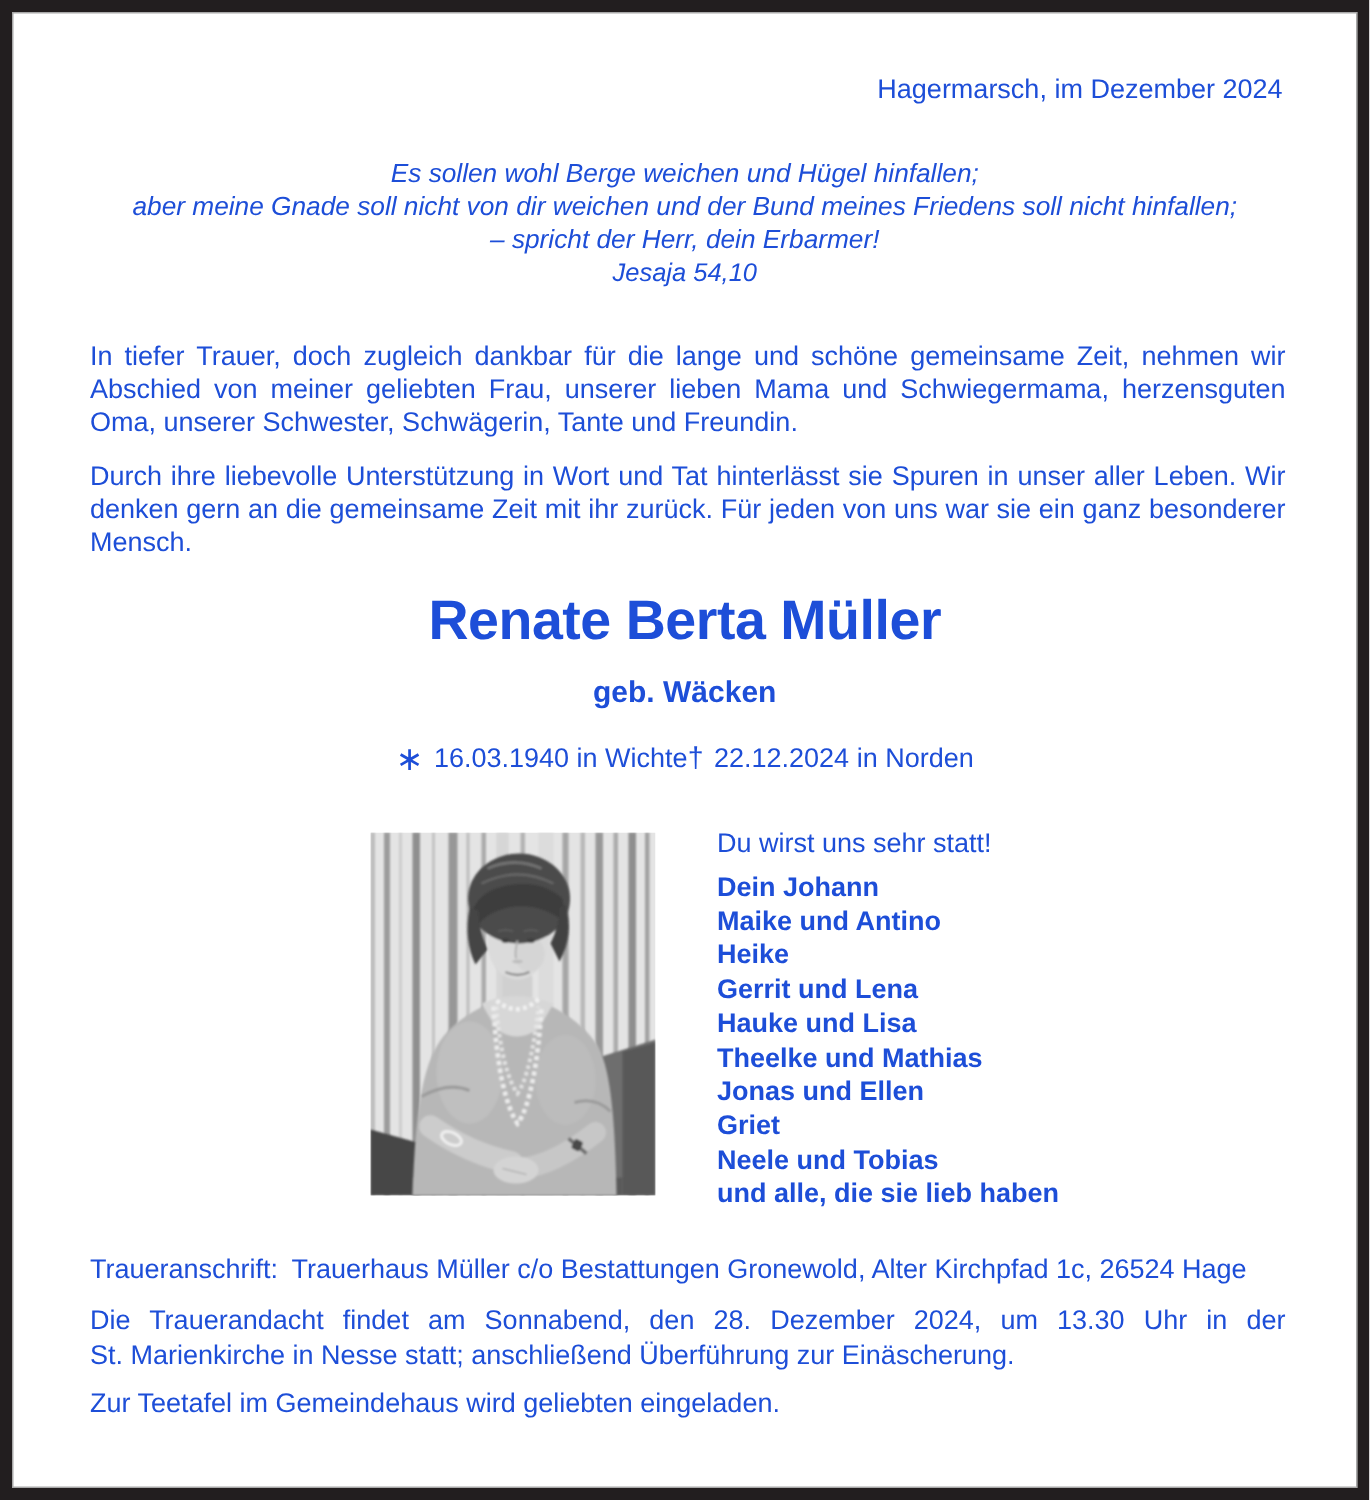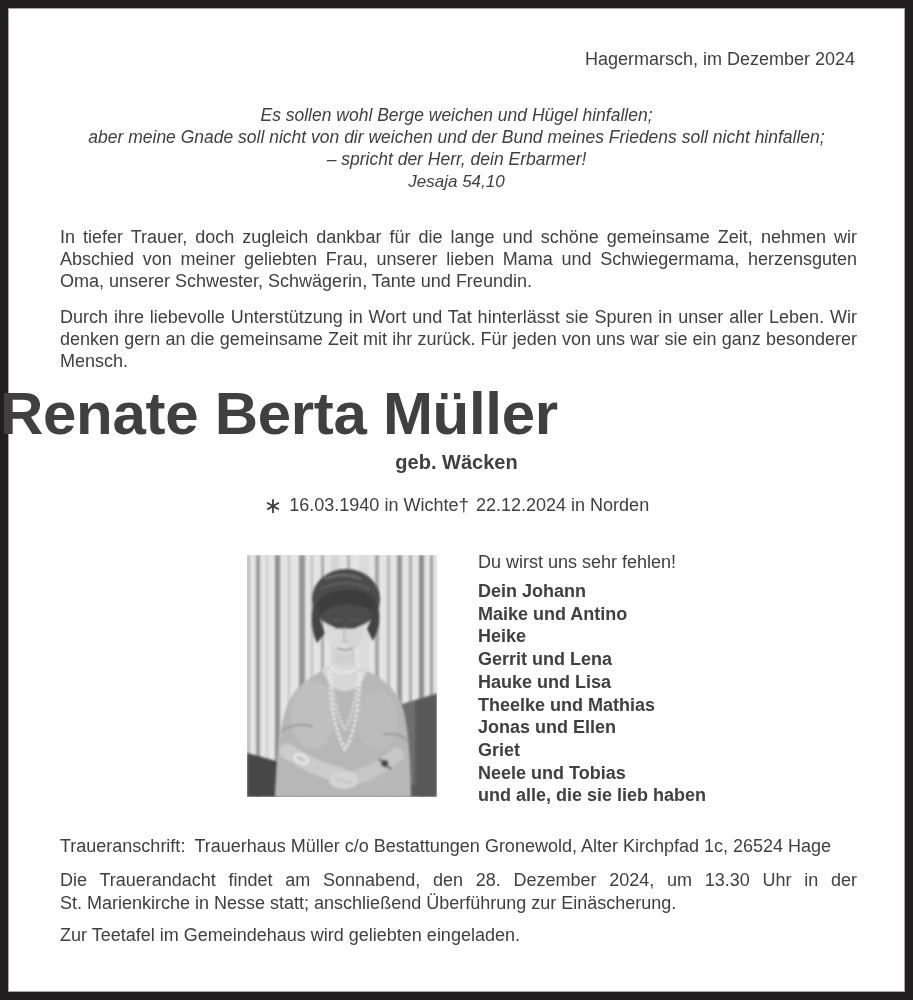--- a/index.html
+++ b/index.html
@@ -1,20 +1,20 @@
 <!DOCTYPE html>
 <html><head>
 <meta charset="utf-8">
 <style>
   html,body{margin:0;padding:0;background:#e9e9e9;}
   .sheet{
     position:relative;
     width:913px;height:1000px;
     background:#ffffff;
-    color:#404040;
+    color:#1d4ed8;
     font-family:"Liberation Sans",sans-serif;
     overflow:hidden;
     margin:0 auto;
   }
   .frame{
     position:absolute;inset:0;
     border:8px solid #221e1f;
     box-shadow:inset 0 0 0 1px #a8a8a8;
     pointer-events:none;
     box-sizing:border-box;
@@ -31,22 +31,22 @@
   .scripture .src{font-size:17px;margin-top:1px;}
   .bodypara{
     position:absolute;left:60px;width:797px;margin:0;
     font-size:18px;line-height:21.8px;
     text-align:justify;
   }
   .p1{top:227px;}
   .p2{top:307px;}
   .name{
     position:absolute;top:388px;left:0;right:0;margin:0;
-    text-align:left;
-    font-size:60px;line-height:52px;font-weight:bold;
+    text-align:center;
+    font-size:37px;line-height:52px;font-weight:bold;
     letter-spacing:-0.3px;
   }
   .maiden{
     position:absolute;top:451px;left:0;right:0;
     text-align:center;font-size:20px;font-weight:bold;
   }
   .dates{
     position:absolute;top:494px;left:0;right:0;
     display:flex;justify-content:center;
     font-size:18px;line-height:22px;
@@ -183,21 +183,21 @@
         <path d="M82,116 C84,156 90,182 98,194 C106,184 112,152 114,116" stroke="#ededed" stroke-width="3" stroke-dasharray="2.8 2.4" fill="none"></path>
         <path d="M84,116 C86,146 92,166 98,174 C104,166 109,144 112,116" stroke="#e8e8e8" stroke-width="2.6" stroke-dasharray="2.4 2.2" fill="none" opacity="0.9"></path>
         <ellipse cx="54" cy="204" rx="7" ry="4" fill="none" stroke="#efefef" stroke-width="2" transform="rotate(25 54 204)"></ellipse>
         <path d="M132,204 L144,214" stroke="#6f6f6f" stroke-width="2.4"></path>
         <rect x="135" y="205" width="6" height="7" rx="1.5" fill="#4a4a4a" transform="rotate(28 138 208)"></rect>
       </g>
     </svg>
   </div>
 
   <div class="farewell">
-    <div class="lead">Du wirst uns sehr fehlen!</div>
+    <div class="lead">Du wirst uns sehr statt!</div>
     <div class="mourners">
       <div>Dein Johann</div>
       <div>Maike und Antino</div>
       <div>Heike</div>
       <div>Gerrit und Lena</div>
       <div>Hauke und Lisa</div>
       <div>Theelke und Mathias</div>
       <div>Jonas und Ellen</div>
       <div>Griet</div>
       <div>Neele und Tobias</div>

